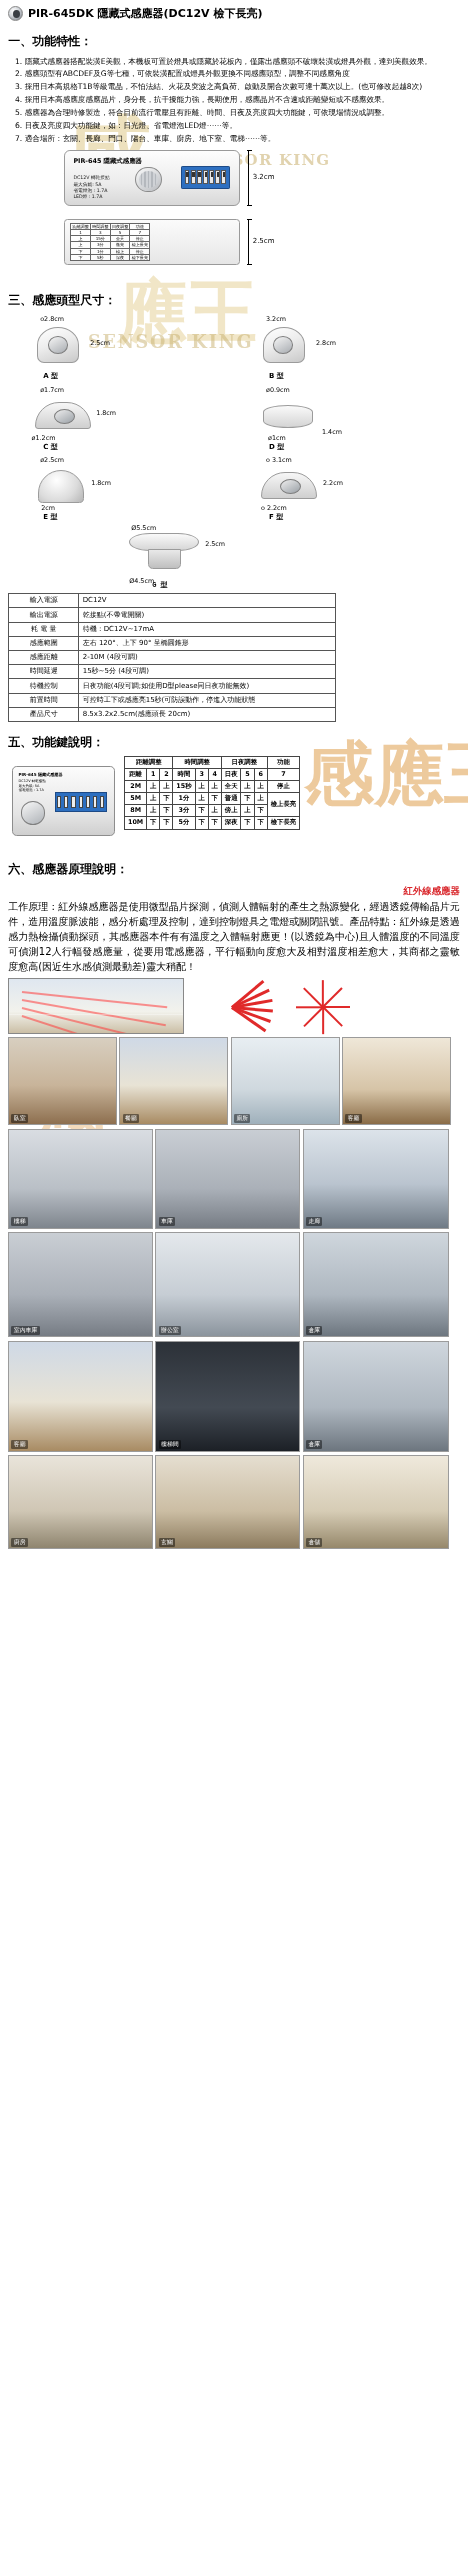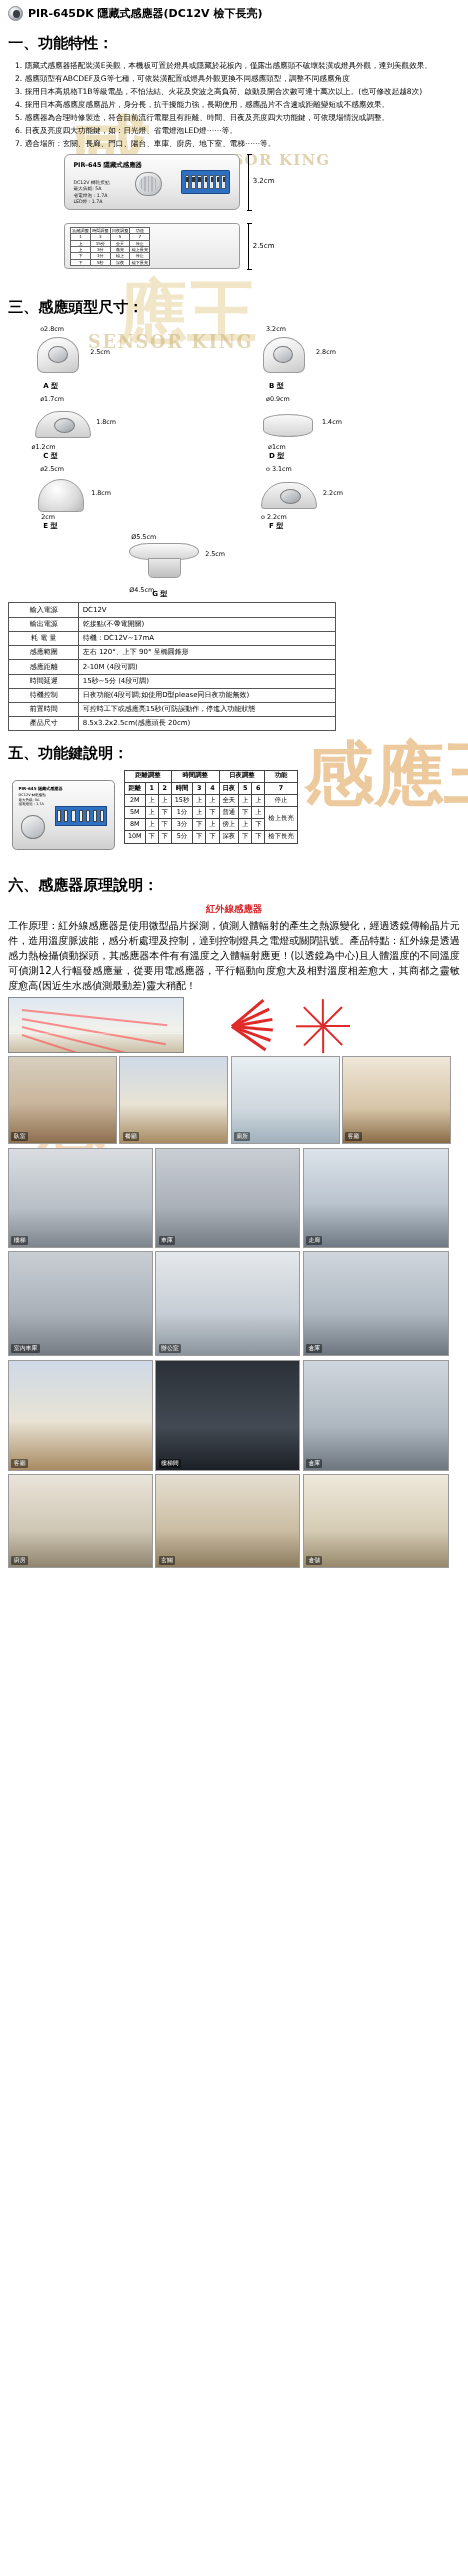--- a/index.html
+++ b/index.html
@@ -40,21 +40,21 @@
   .sensor-glyph {
     width: 15px; height: 15px; border-radius: 50%;
     background: radial-gradient(circle at 35% 30%, #fff 0%, #cfd3d8 45%, #6a7078 100%);
     border: 0.6px solid #888; display: inline-block; position: relative; flex: 0 0 auto;
   }
   .sensor-glyph::after {
     content: ""; position: absolute; left: 3.5px; top: 2.9px; width: 7.6px; height: 8.8px;
     border-radius: 50%; background: #3b3f45;
   }
   h2.sect {
-    font-size: 15px; font-weight: bold; margin: 10.5px 0 4.7px 0;
+    font-size: 12px; font-weight: bold; margin: 10.5px 0 4.7px 0;
   }
   ol.feat { margin: 0 0 0 3.5px; padding-left: 13px; }
   ol.feat li { margin-bottom: 1.2px; text-align: justify; }
 
   
   .appear { position: relative; height: 132px; margin: 3.5px 0 0 0; }
   .box-top {
     position: absolute; left: 56px; top: 1.2px; width: 176px; height: 56px;
     background: linear-gradient(180deg,#fdfdfd 0%, #ececec 60%, #d8d8d8 100%);
     border: 0.6px solid #9a9a9a; border-radius: 5.9px;
@@ -166,28 +166,28 @@
     position: absolute; right: 7px; top: 24.6px; width: 52px; height: 20px; background: #2d6fc0;
     border: 0.6px solid #1d4a86; display: flex; justify-content: space-around; align-items: center;
   }
   .ctrl-dip i { width: 4.1px; height: 11.7px; background: #eee; border: 0.6px solid #444; display: block; }
   .ctrl-lens {
     position: absolute; left: 8.2px; top: 34px; width: 24.6px; height: 23.4px; border-radius: 50%;
     background: linear-gradient(150deg,#f8f8f8,#aeb2b7); border: 0.6px solid #7f7f7f;
   }
   table.func-table { border-collapse: collapse; font-size: 6.4px; }
   table.func-table th, table.func-table td {
-    border: 0.6px solid #444; padding: 0.6px 2.9px; text-align: center; font-weight: normal;
+    border: 0.6px solid #444; padding: 0.6px 2.9px; text-align: center; font-weight: bold;
     background: rgba(255,255,255,0.88);
   }
   table.func-table th { font-weight: bold; }
 
   
   .principle-title {
-    text-align: center; color: #d9262b; font-weight: bold; font-size: 9.4px; margin: 2.3px 0 1.2px 0;
+    text-align: right; color: #d9262b; font-weight: bold; font-size: 9.4px; margin: 2.3px 0 1.2px 0;
   }
   .principle-text { font-size: 10px; text-align: justify; line-height: 1.5; }
   .principle-figs { display: flex; gap: 3.5px; margin-top: 3.5px; align-items: center; }
   .fig-room {
     width: 176px; height: 56px; border: 0.6px solid #888;
     background: linear-gradient(180deg,#dfe7f0 0%, #f2f2ec 60%, #cbbfa6 100%);
     position: relative; overflow: hidden;
   }
   .beam { position: absolute; background: rgba(255,60,60,0.55); height: 1.8px; transform-origin: left center; }
   .fig-fan {
@@ -356,21 +356,21 @@
           <div class="ceil">
               <div class="eye2"></div>
             </div>
           <div class="sidedim" style="left:88px;">1.8cm</div>
           <div class="sidedim" style="left:23.4px;top:49px;">ø1.2cm</div>
           <div class="cap">C 型</div>
         </div>
         <div class="cell">
           <div class="topdim">ø0.9cm</div>
           <div class="flat"></div>
-          <div class="sidedim" style="left:88px;">1.4cm</div>
+          <div class="sidedim" style="left:88px;margin-top:19px;">1.4cm</div>
           <div class="sidedim" style="left:34px;top:49px;">ø1cm</div>
           <div class="cap">D 型</div>
         </div>
 
         <div class="cell">
           <div class="topdim">ø2.5cm</div>
           <div class="round"></div>
           <div class="sidedim" style="left:83px;">1.8cm</div>
           <div class="sidedim" style="left:33px;top:49px;">2cm</div>
           <div class="cap">E 型</div>
@@ -387,21 +387,21 @@
       </div>
 
       <div class="cell" style="height:68px;">
         <div class="topdim" style="left:123px;">Ø5.5cm</div>
         <div class="cone">
           <div class="top"></div>
           <div class="bot"></div>
         </div>
         <div class="sidedim" style="left:197px;top:17.6px;">2.5cm</div>
         <div class="sidedim" style="left:121px;top:54px;">Ø4.5cm</div>
-        <div class="cap" style="left:144px;">G 型</div>
+        <div class="cap" style="left:144px;font-family:Liberation Mono, monospace;">G 型</div>
       </div>
     </div>
 
     <table class="spec-table">
       <tbody>
           <tr>
         <td class="k">輸入電源</td>
         <td>DC12V</td>
       </tr>
       <tr>

